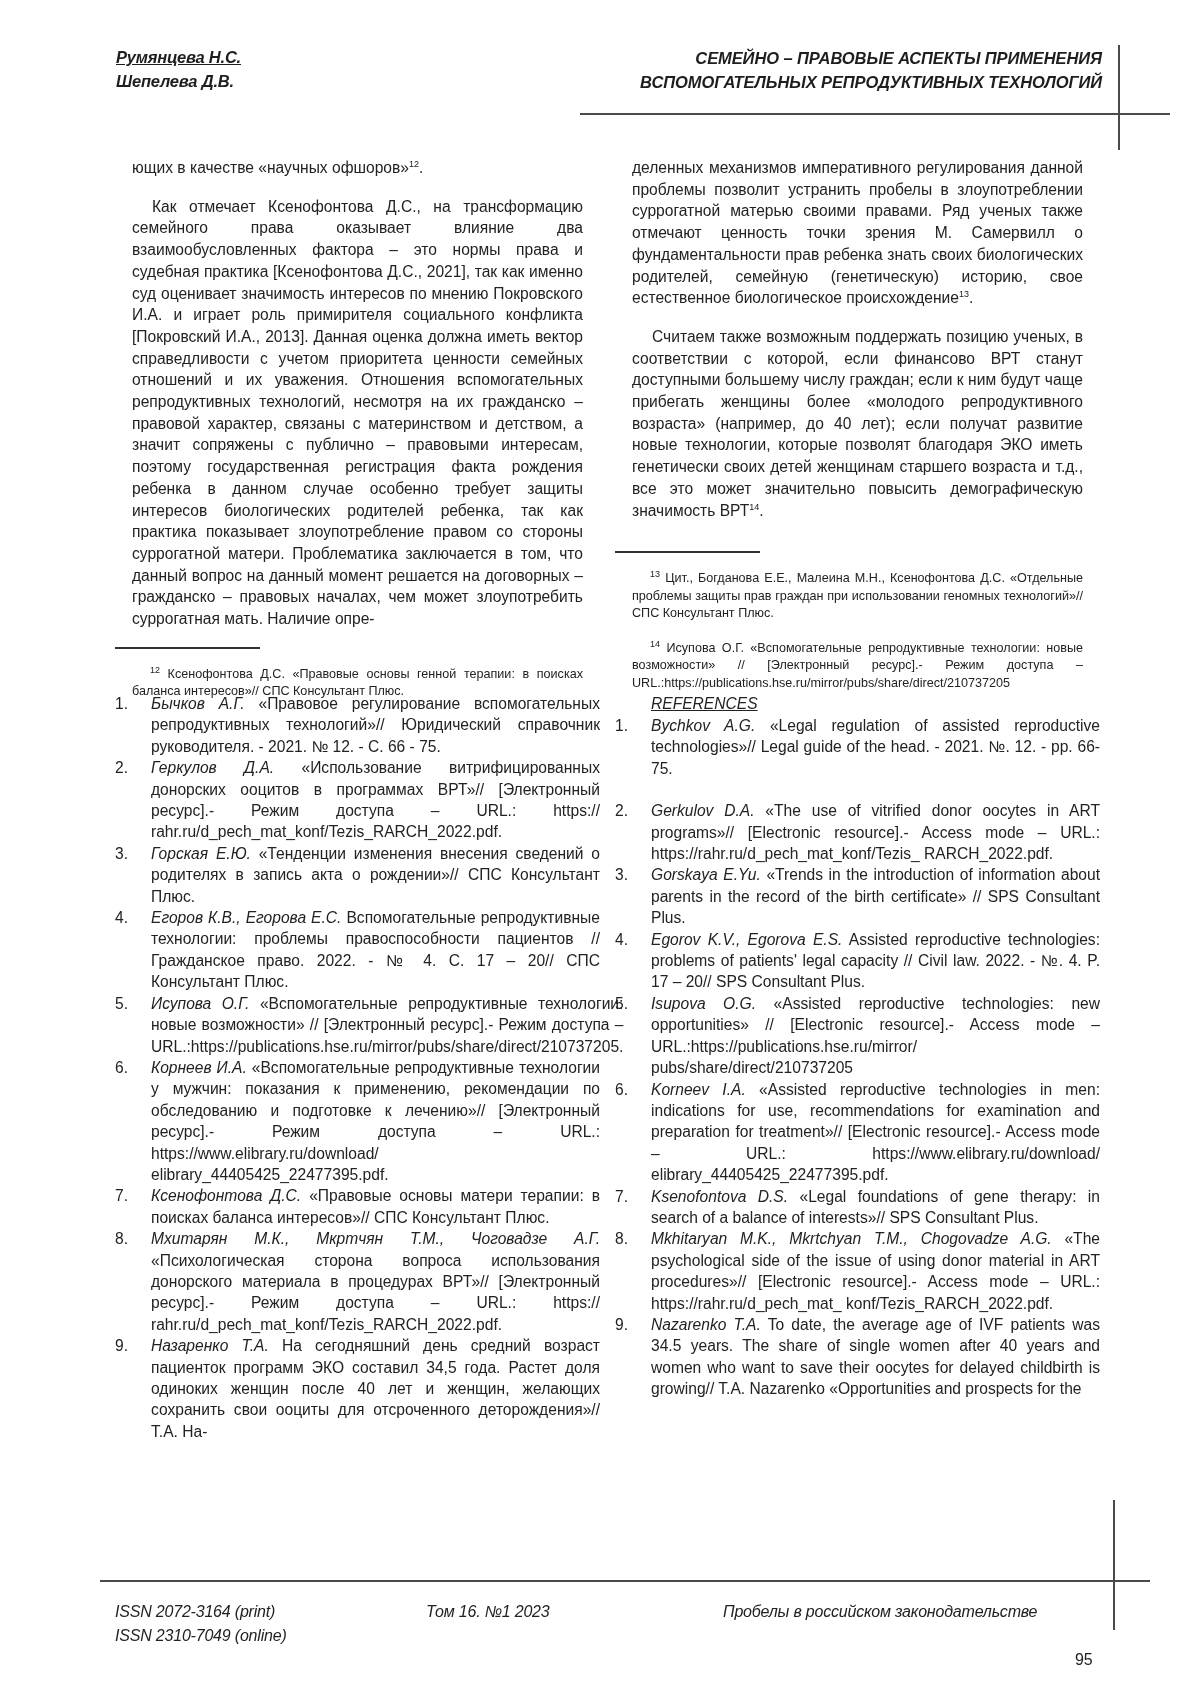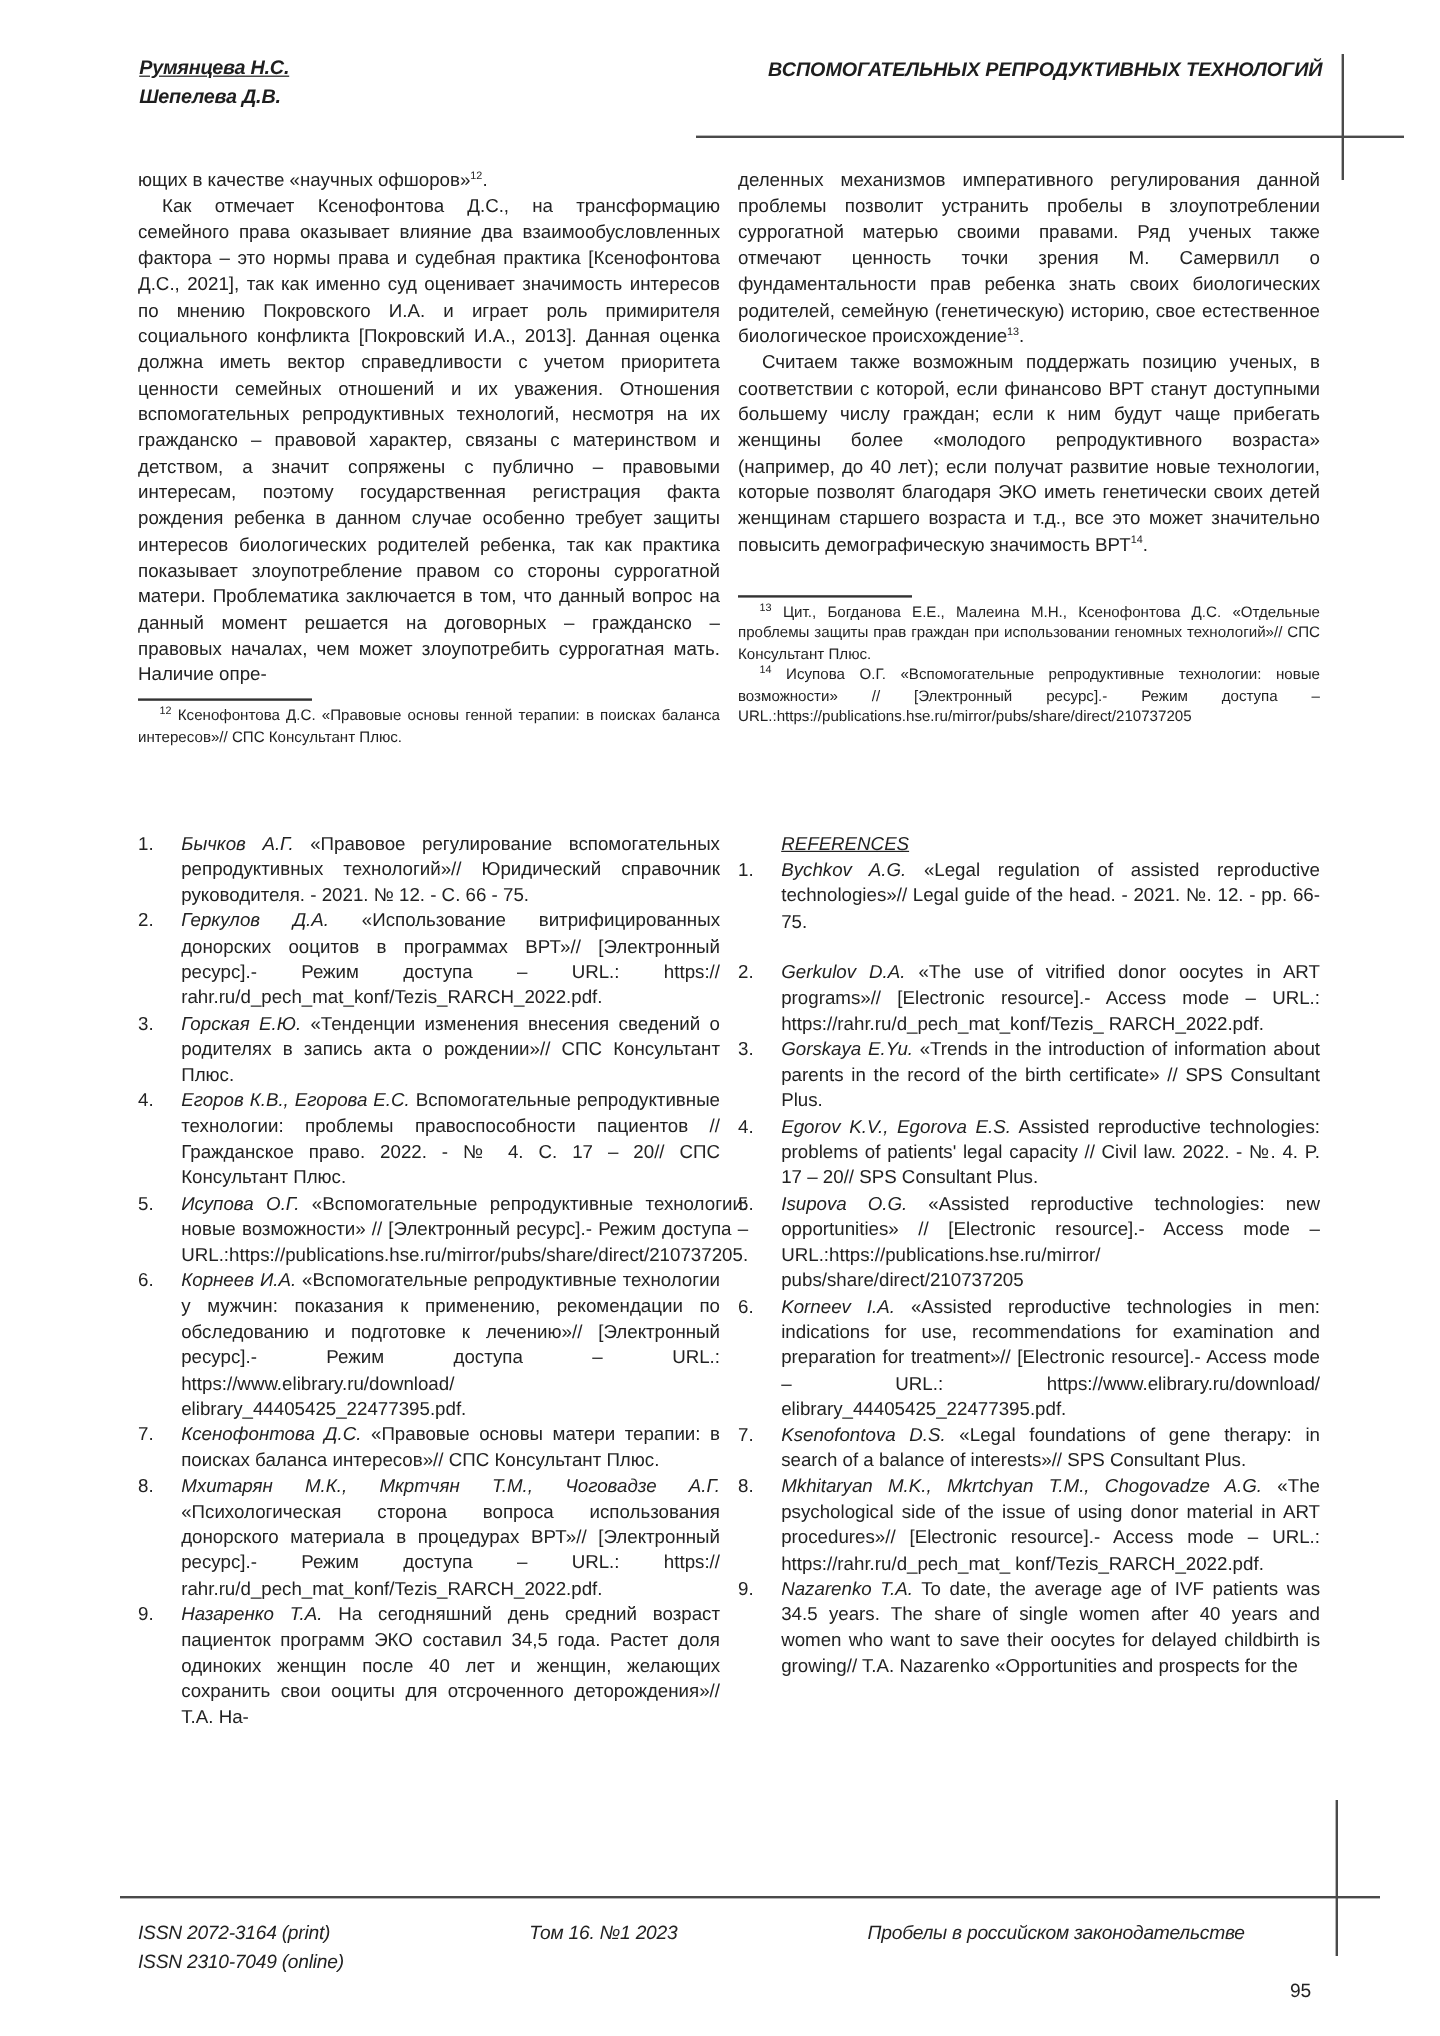--- a/index.html
+++ b/index.html
@@ -4,40 +4,41 @@
 <style>
   html, body { margin: 0; padding: 0; background: #ffffff; }
   body { width: 1200px; height: 1697px; position: relative; overflow: hidden;
          font-family: "Liberation Sans", "DejaVu Sans", sans-serif; color: #222; }
   .hdr-author { position: absolute; left: 116px; font-style: italic; font-weight: bold;
                 font-size: 16.5px; letter-spacing: -0.2px; color: #1e1e1e; }
   .hdr-title { position: absolute; right: 98px; text-align: right; font-style: italic;
                font-weight: bold; font-size: 16.5px; letter-spacing: -0.1px; color: #1e1e1e; line-height: 24px; }
   .line { position: absolute; background: #4a4a4a; }
   .col { position: absolute; width: 485px; font-size: 15.6px; line-height: 21.7px; text-align: justify; }
-  .col p { margin: 0; }
+  .col p { margin: 17px; }
   .indent { text-indent: 20px; }
   sup { font-size: 9px; vertical-align: super; line-height: 0; }
   .fn-rule { height: 2px; background: #333; width: 145px; margin: 4px 0 4px 0; }
   .fn { font-size: 12.6px; line-height: 17.5px; text-align: justify; }
   .fn .fn-first { text-indent: 18px; }
   .ref-title { font-style: italic; text-decoration: underline; margin-left: 36px; font-size: 15.6px; line-height: 22px; }
   .ref-list { margin: 0; padding: 0; list-style: none; }
   .ref-item { display: flex; font-size: 15.6px; line-height: 21.4px; text-align: justify; }
   .ref-num { width: 36px; flex: 0 0 36px; }
   .ref-body { flex: 1; }
   .ref-author { font-style: italic; }
   .footer-text { position: absolute; font-style: italic; font-size: 16px; color: #222; letter-spacing: -0.2px; }
 </style>
 </head>
 <body>
 
 <div class="hdr-author" style="top:48px;text-decoration:underline;">Румянцева Н.С.</div>
 <div class="hdr-author" style="top:72px;">Шепелева Д.В.</div>
 <div class="hdr-title" style="top:46px;">
+  <div>СЕМЕЙНО – ПРАВОВЫЕ АСПЕКТЫ ПРИМЕНЕНИЯ</div>
   <div>ВСПОМОГАТЕЛЬНЫХ РЕПРОДУКТИВНЫХ ТЕХНОЛОГИЙ</div>
 </div>
 <div class="line" style="left:580px; top:113px; width:590px; height:2px;"></div>
 <div class="line" style="left:1118px; top:45px; width:2px; height:105px;"></div>
 
 <div class="col" style="left:115px; top:140px;">
   <p><span>ющих в качестве «научных офшоров»</span><sup>12</sup><span>.</span></p>
   <p class="indent">Как отмечает Ксенофонтова Д.С., на трансформацию семейного права оказывает влияние два взаимообусловленных фактора – это нормы права и судебная практика [Ксенофонтова Д.С., 2021], так как именно суд оценивает значимость интересов по мнению Покровского И.А. и играет роль примирителя социального конфликта [Покровский И.А., 2013]. Данная оценка должна иметь вектор справедливости с учетом приоритета ценности семейных отношений и их уважения. Отношения вспомогательных репродуктивных технологий, несмотря на их гражданско – правовой характер, связаны с материнством и детством, а значит сопряжены с публично – правовыми интересам, поэтому государственная регистрация факта рождения ребенка в данном случае особенно требует защиты интересов биологических родителей ребенка, так как практика показывает злоупотребление правом со стороны суррогатной матери. Проблематика заключается в том, что данный вопрос на данный момент решается на договорных – гражданско – правовых началах, чем может злоупотребить суррогатная мать. Наличие опре-</p>
   <div class="fn-rule" style="margin-top:8px;"></div>
   <div class="fn">
@@ -137,15 +138,15 @@
         <span class="ref-num">9.</span>
         <span class="ref-body"><span class="ref-author">Nazarenko T.A.</span><span> To date, the average age of IVF patients was 34.5 years. The share of single women after 40 years and women who want to save their oocytes for delayed childbirth is growing// T.A. Nazarenko «Opportunities and prospects for the</span></span>
       </div>
   </div>
 </div>
 
 <div class="line" style="left:100px; top:1580px; width:1050px; height:2px;"></div>
 <div class="line" style="left:1113px; top:1500px; width:2px; height:130px;"></div>
 <div class="footer-text" style="left:115px; top:1603px;">ISSN 2072-3164 (print)</div>
 <div class="footer-text" style="left:115px; top:1627px;">ISSN 2310-7049 (online)</div>
-<div class="footer-text" style="left:441px; top:1603px;">Том 16. №1  2023</div>
+<div class="footer-text" style="left:426px; top:1603px;">Том 16. №1  2023</div>
 <div class="footer-text" style="left:675px; top:1603px;margin-left:48px;">Пробелы в российском законодательстве</div>
 <div class="footer-text" style="left:1075px; top:1603px; font-style:normal;margin-top:48px;">95</div>
 
 </body></html>

